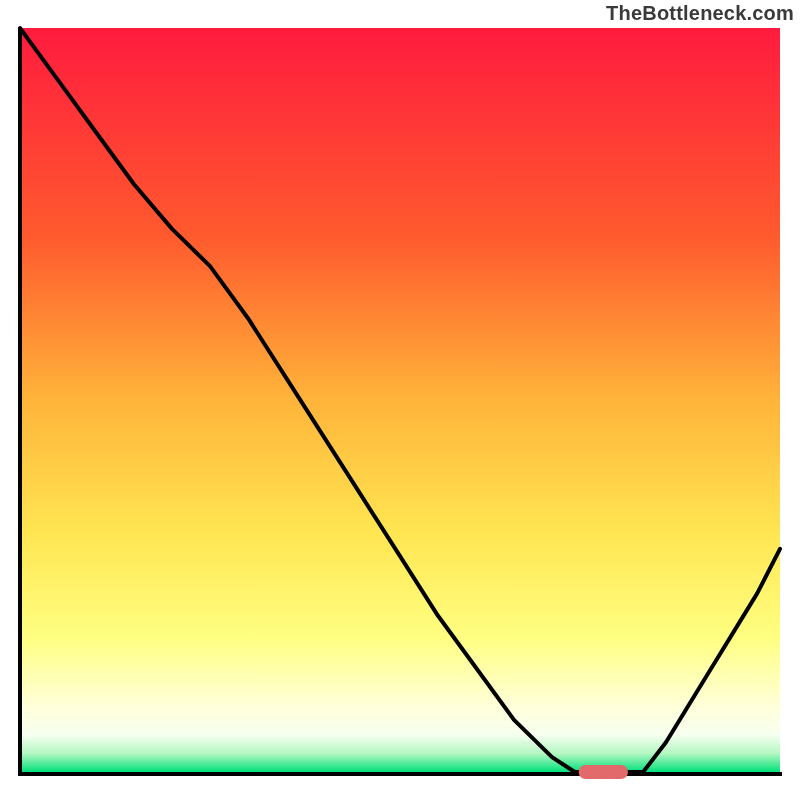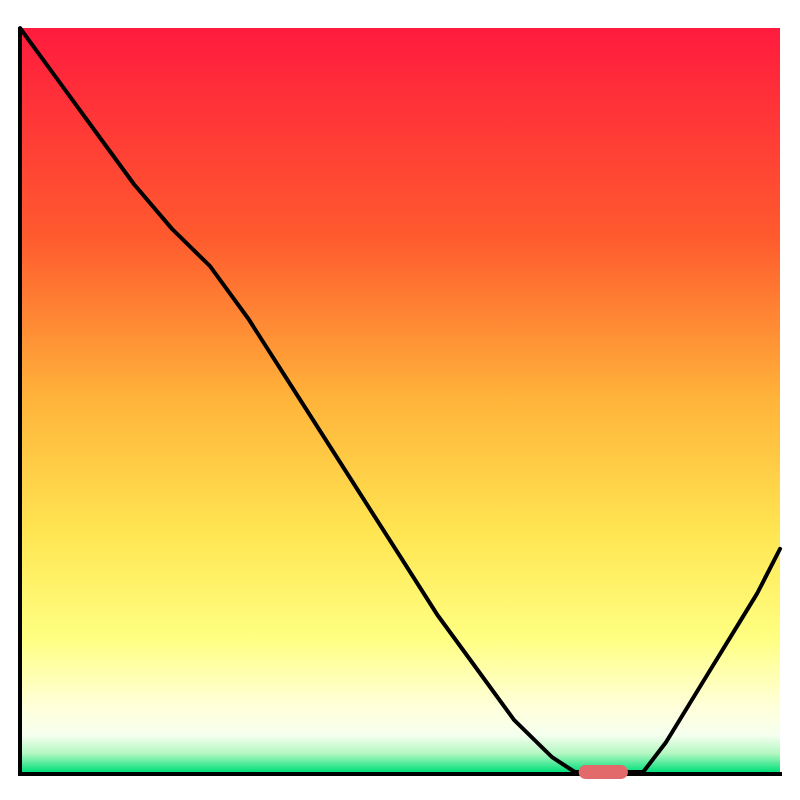--- a/index.html
+++ b/index.html
@@ -27,20 +27,21 @@
   svg.chart {
     position: absolute;
     left: 0;
     top: 0;
   }
 </style>
 </head>
 <body>
 
 <div class="stage">
+  <div class="watermark">TheBottleneck.com</div>
 
   <svg class="chart" width="800" height="800" viewBox="0 0 800 800">
     <defs>
       <linearGradient id="bg-grad" x1="0" y1="0" x2="0" y2="1">
         <stop id="g0" offset="0%" stop-color="#ff1b3e"></stop>
         <stop id="g1" offset="28%" stop-color="#ff5a2e"></stop>
         <stop id="g2" offset="50%" stop-color="#ffb43a"></stop>
         <stop id="g3" offset="68%" stop-color="#ffe652"></stop>
         <stop id="g4" offset="82%" stop-color="#ffff82"></stop>
         <stop id="g5" offset="91%" stop-color="#ffffd8"></stop>

